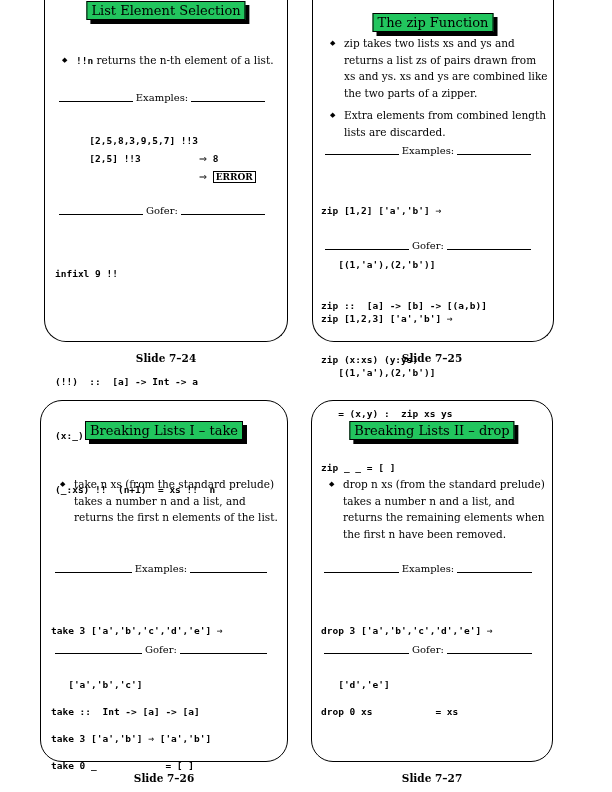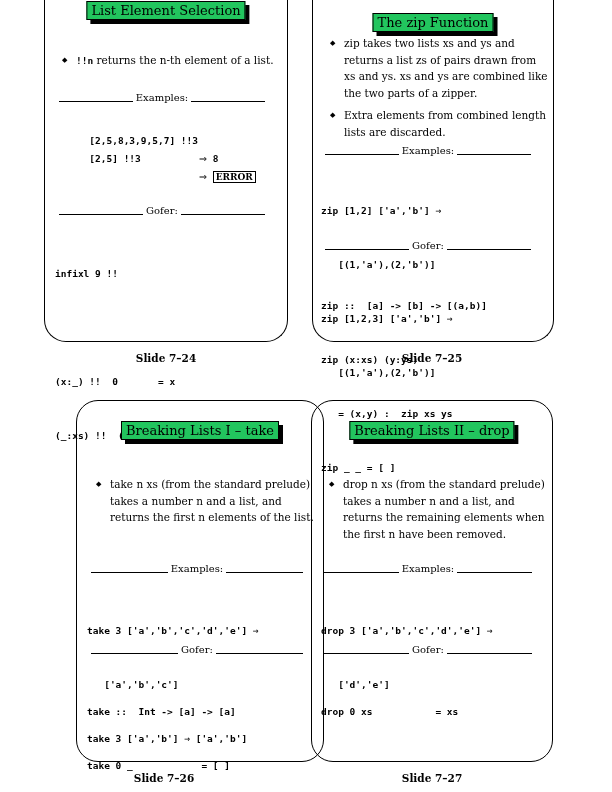--- a/index.html
+++ b/index.html
@@ -48,20 +48,21 @@
     </div>
   </div>
   <div class="sep" style="left:14px;top:205px;width:206px;">
     <span class="ln"></span>
       <span class="lbl">Gofer:</span>
       <span class="ln"></span>
   </div>
   <div class="code" style="left:10px;top:229px;">
     <div>infixl 9 !!</div>
     <div style="height:18px;"></div>
+    <div>(!!)  ::  [a] -&gt; Int -&gt; a</div>
     <div>(x:_) !!  0       = x</div>
     <div>(_:xs) !!  (n+1)  = xs !!  n</div>
   </div>
 </div>
 <div class="caption" style="left:96px;top:352px;">Slide 7–24</div>
 
 <div class="slide top" style="left:312px;top:0;width:242px;height:342px;">
   <div class="title-box" style="top:1px;margin-top:12px;">The zip Function</div>
   <ul class="bullets" style="left:14px;top:35px;width:222px;">
     <li>zip takes two lists xs and ys and returns a list zs of pairs drawn from xs and ys. xs and ys are combined like the two parts of a zipper.</li>
@@ -85,21 +86,21 @@
   </div>
   <div class="code" style="left:8px;top:261px;">
     <div>zip ::  [a] -&gt; [b] -&gt; [(a,b)]</div>
     <div>zip (x:xs) (y:ys)</div>
     <div>   = (x,y) :  zip xs ys</div>
     <div>zip _ _ = [ ]</div>
   </div>
 </div>
 <div class="caption" style="left:362px;top:352px;">Slide 7–25</div>
 
-<div class="slide bot" style="left:40px;top:400px;width:248px;height:362px;margin-left:36px;">
+<div class="slide bot" style="left:40px;top:400px;width:248px;height:362px;">
   <div class="title-box" style="top:20px;">Breaking Lists I – take</div>
   <ul class="bullets" style="left:16px;top:75px;width:224px;">
     <li>take n xs (from the standard prelude) takes a number n and a list, and returns the first n elements of the list.</li>
   </ul>
   <div class="sep" style="left:14px;top:162px;width:212px;">
     <span class="ln"></span>
       <span class="lbl">Examples:</span>
       <span class="ln"></span>
   </div>
   <div class="code" style="left:10px;top:185px;">

